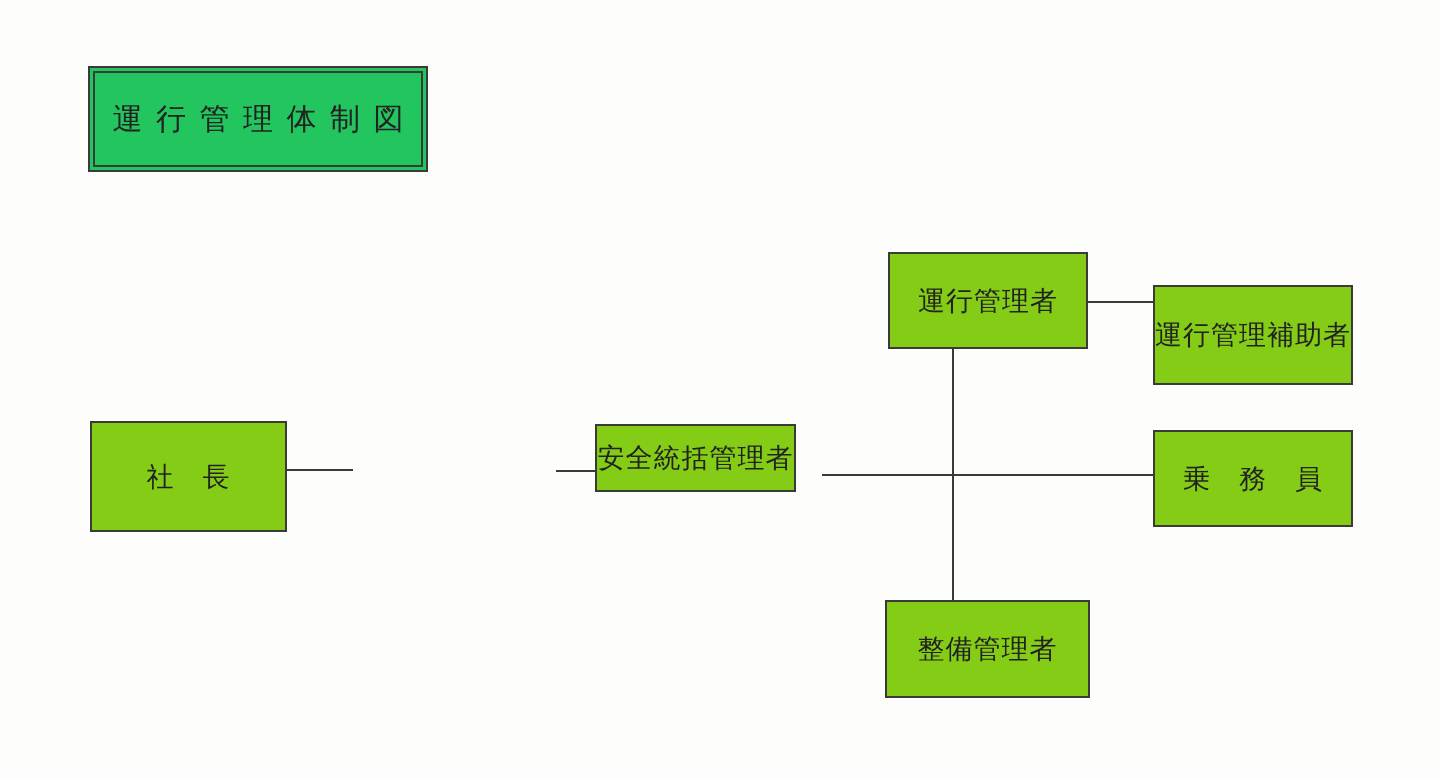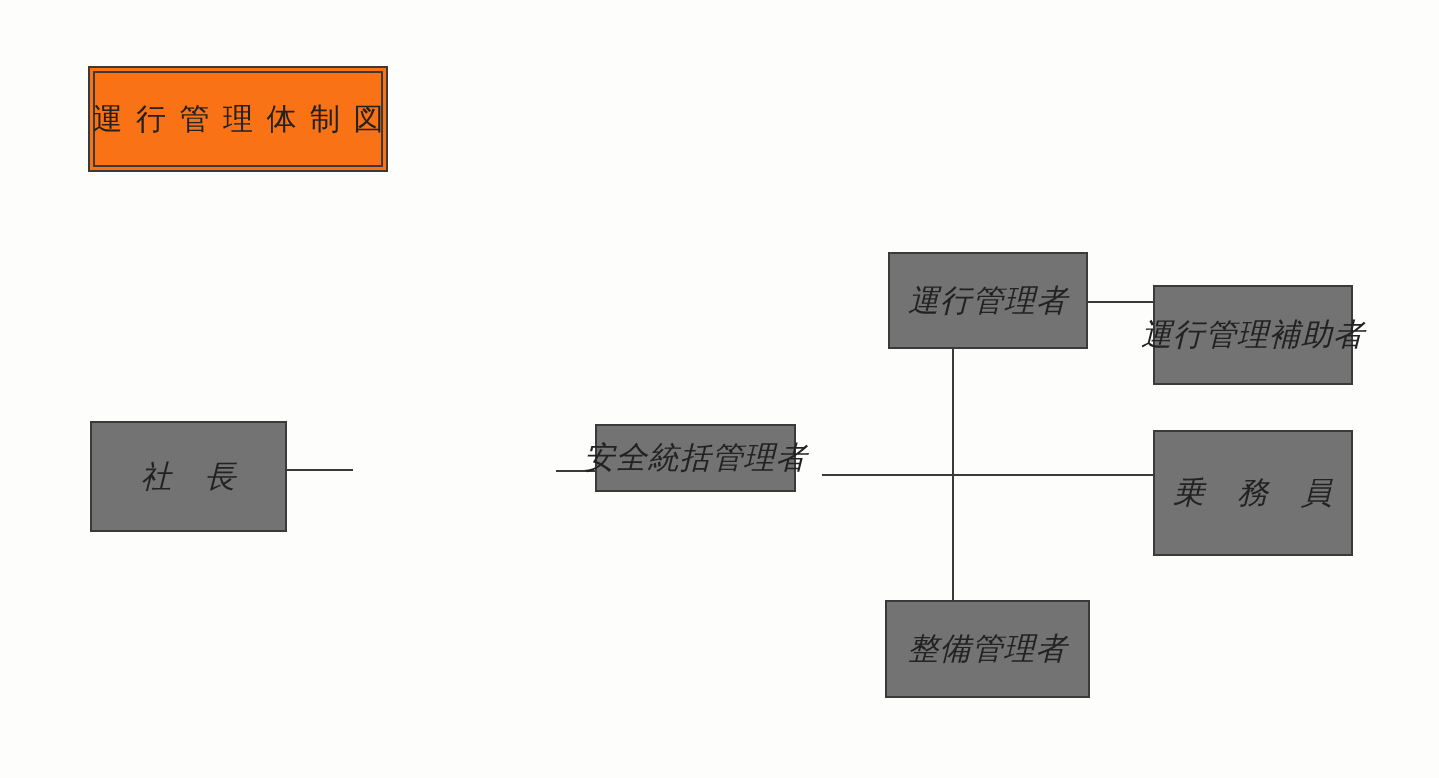--- a/index.html
+++ b/index.html
@@ -15,25 +15,25 @@
     width: 1439px;
     height: 778px;
     background: #fdfdfb;
     overflow: hidden;
   }
   
   .title-box {
     position: absolute;
     left: 88px;
     top: 66px;
-    width: 300px;
+    width: 340px;
     height: 106px;
     border: 2px solid #3a3a3a;
     box-sizing: border-box;
-    background: #f97316;
+    background: #22c55e;
   }
   .title-box-inner {
     position: absolute;
     left: 3px;
     top: 3px;
     right: 3px;
     bottom: 3px;
     border: 2px solid #3a3a3a;
     display: flex;
     align-items: center;
@@ -45,37 +45,36 @@
     color: #222222;
     letter-spacing: 0.45em;
     padding-left: 0.45em; 
     white-space: nowrap;
   }
   
   .node {
     position: absolute;
     border: 2px solid #3a3a3a;
     box-sizing: border-box;
-    background: #737373;
+    background: #84cc16;
     display: flex;
     align-items: center;
     justify-content: center;
-    font-size: 31px;
+    font-size: 27px;
     color: #222222;
     letter-spacing: 1px;
     white-space: nowrap;
     z-index: 2;
-    font-style: italic;
   }
   .node-president            { left: 90px;   top: 421px; width: 197px; height: 111px;  }
   .node-ops-director         { left: 353px;  top: 424px; width: 203px; height: 96px;  }
   .node-safety-manager       { left: 595px;  top: 424px; width: 201px; height: 68px;  }
   .node-operation-manager    { left: 888px;  top: 252px; width: 200px; height: 97px;  }
   .node-operation-assistant  { left: 1153px; top: 253px; width: 200px; height: 100px; margin-top: 32px; }
-  .node-crew                 { left: 1153px; top: 430px; width: 200px; height: 126px;  }
+  .node-crew                 { left: 1153px; top: 430px; width: 200px; height: 97px;  }
   .node-maintenance-manager  { left: 885px;  top: 600px; width: 205px; height: 98px;  }
   
   .line {
     position: absolute;
     background: #3a3a3a;
     z-index: 1;
   }
   .line-h { height: 2px; }
   .line-v { width: 2px; }
   .line-president-director   { left: 287px;  top: 469px; width: 66px;  }

